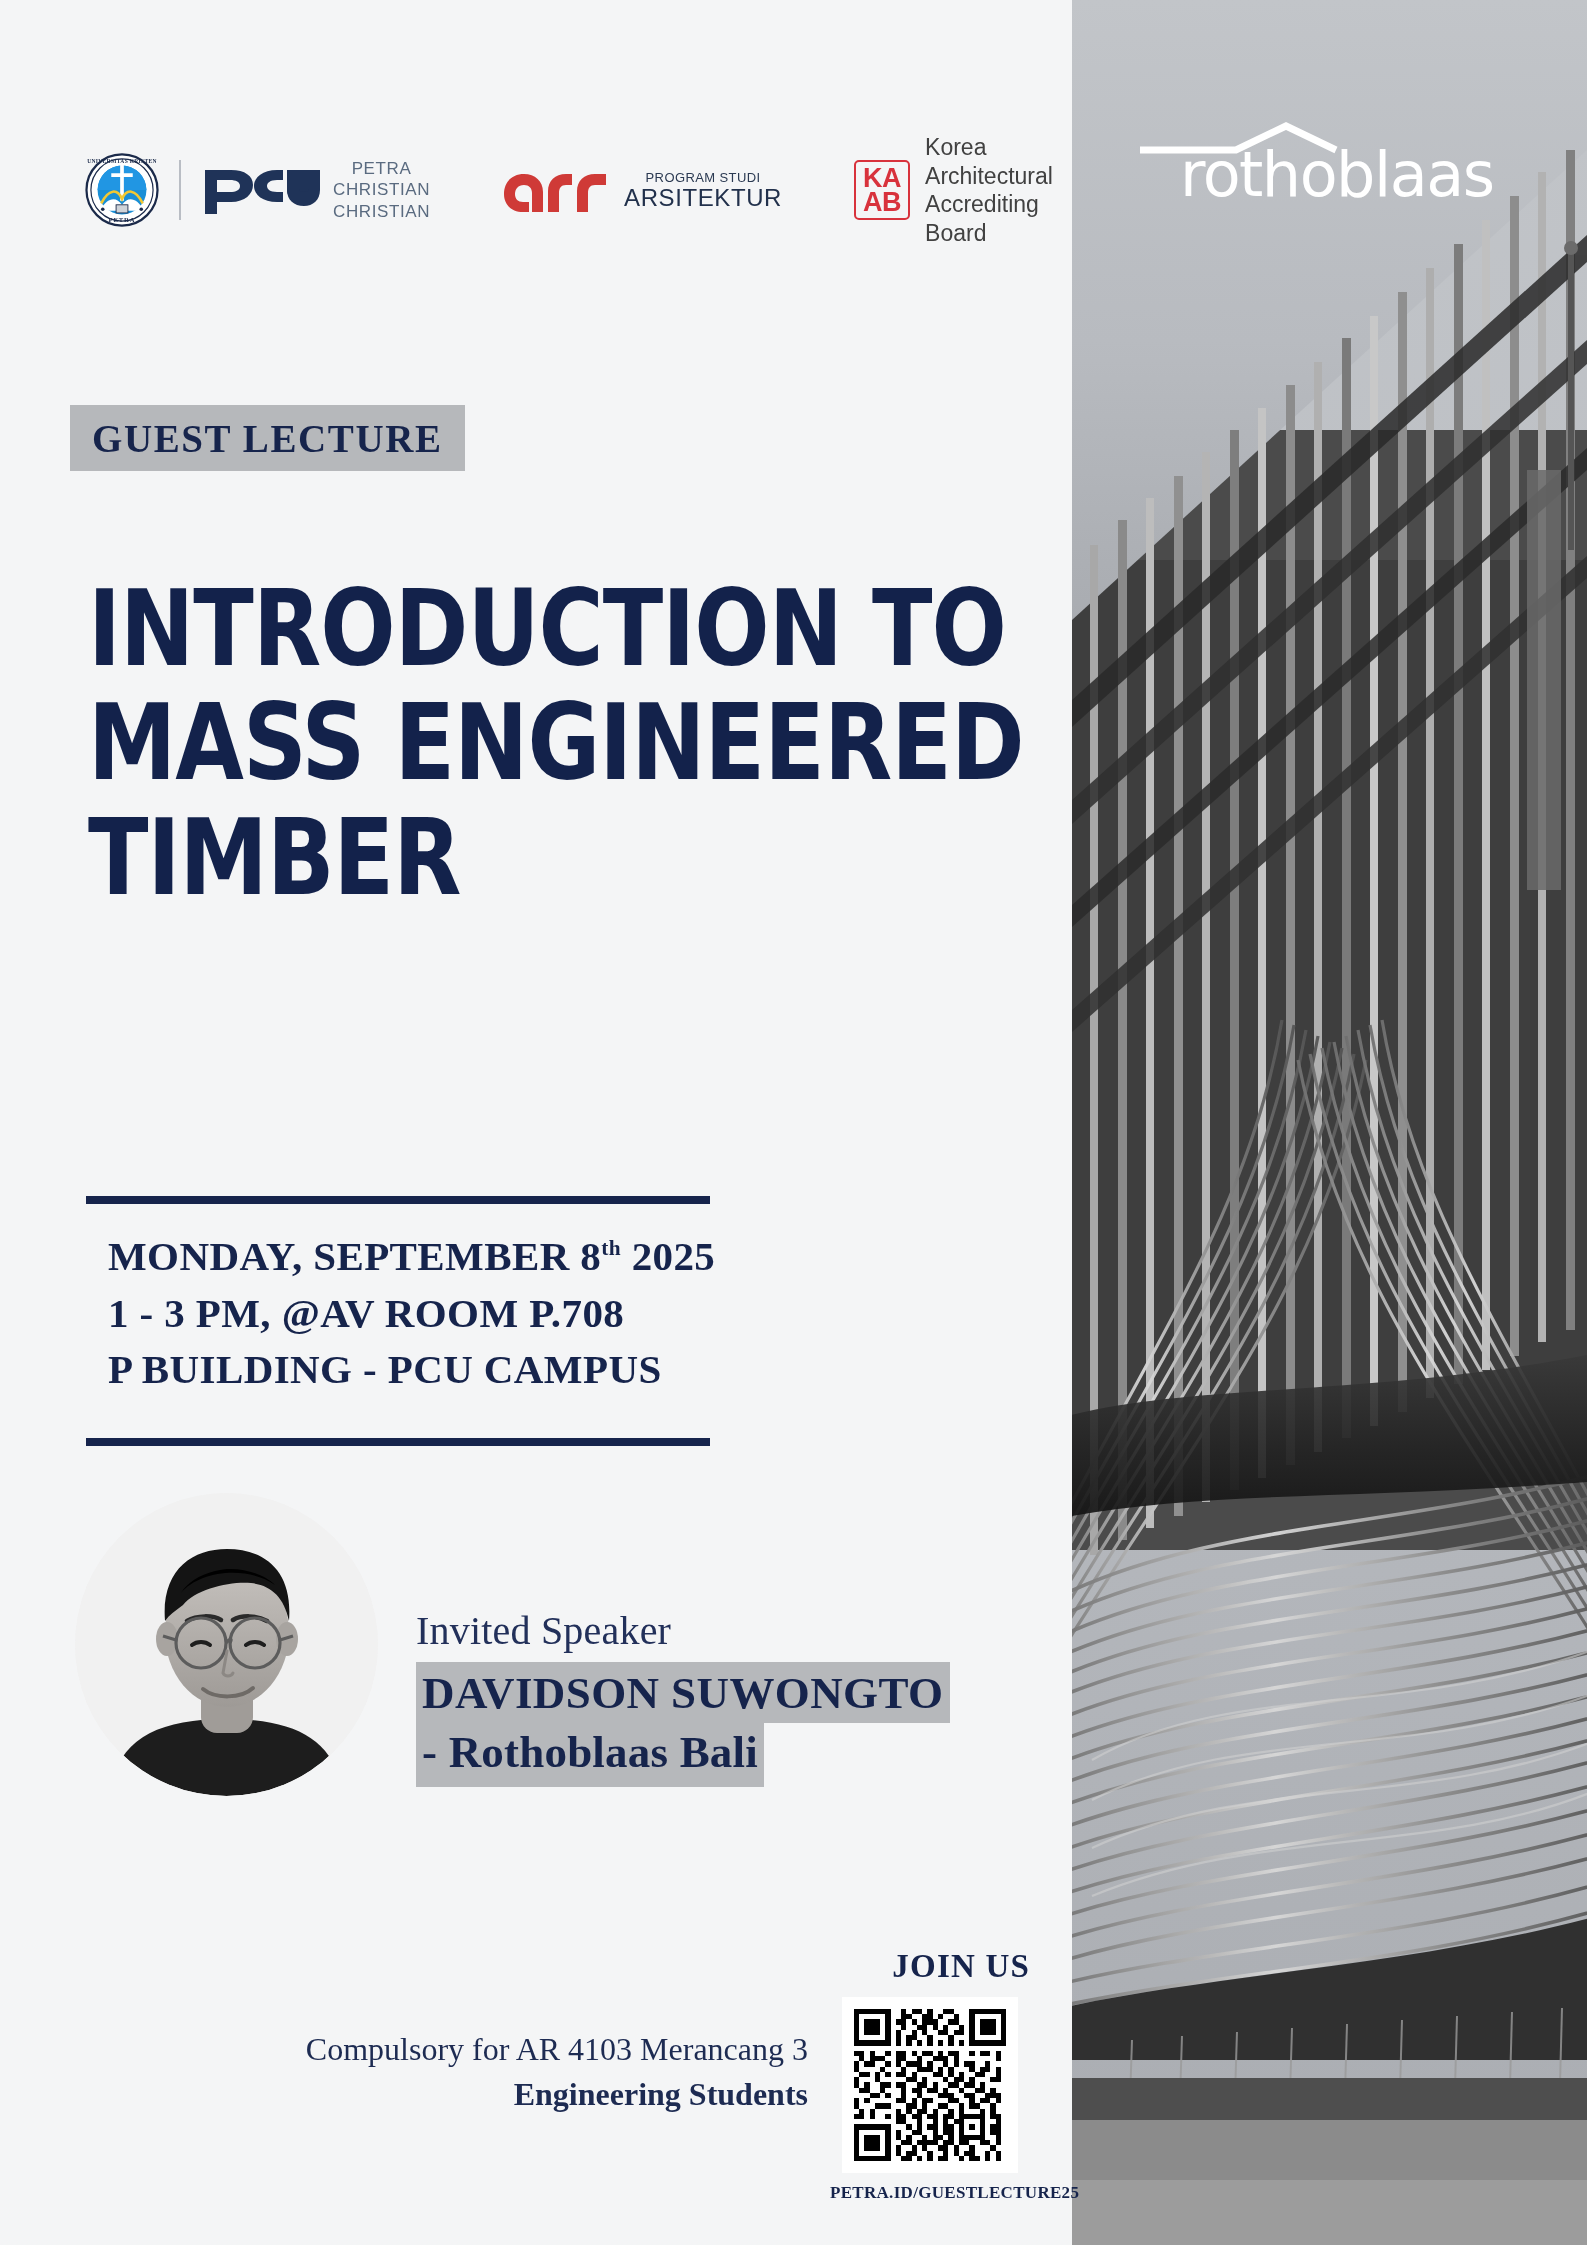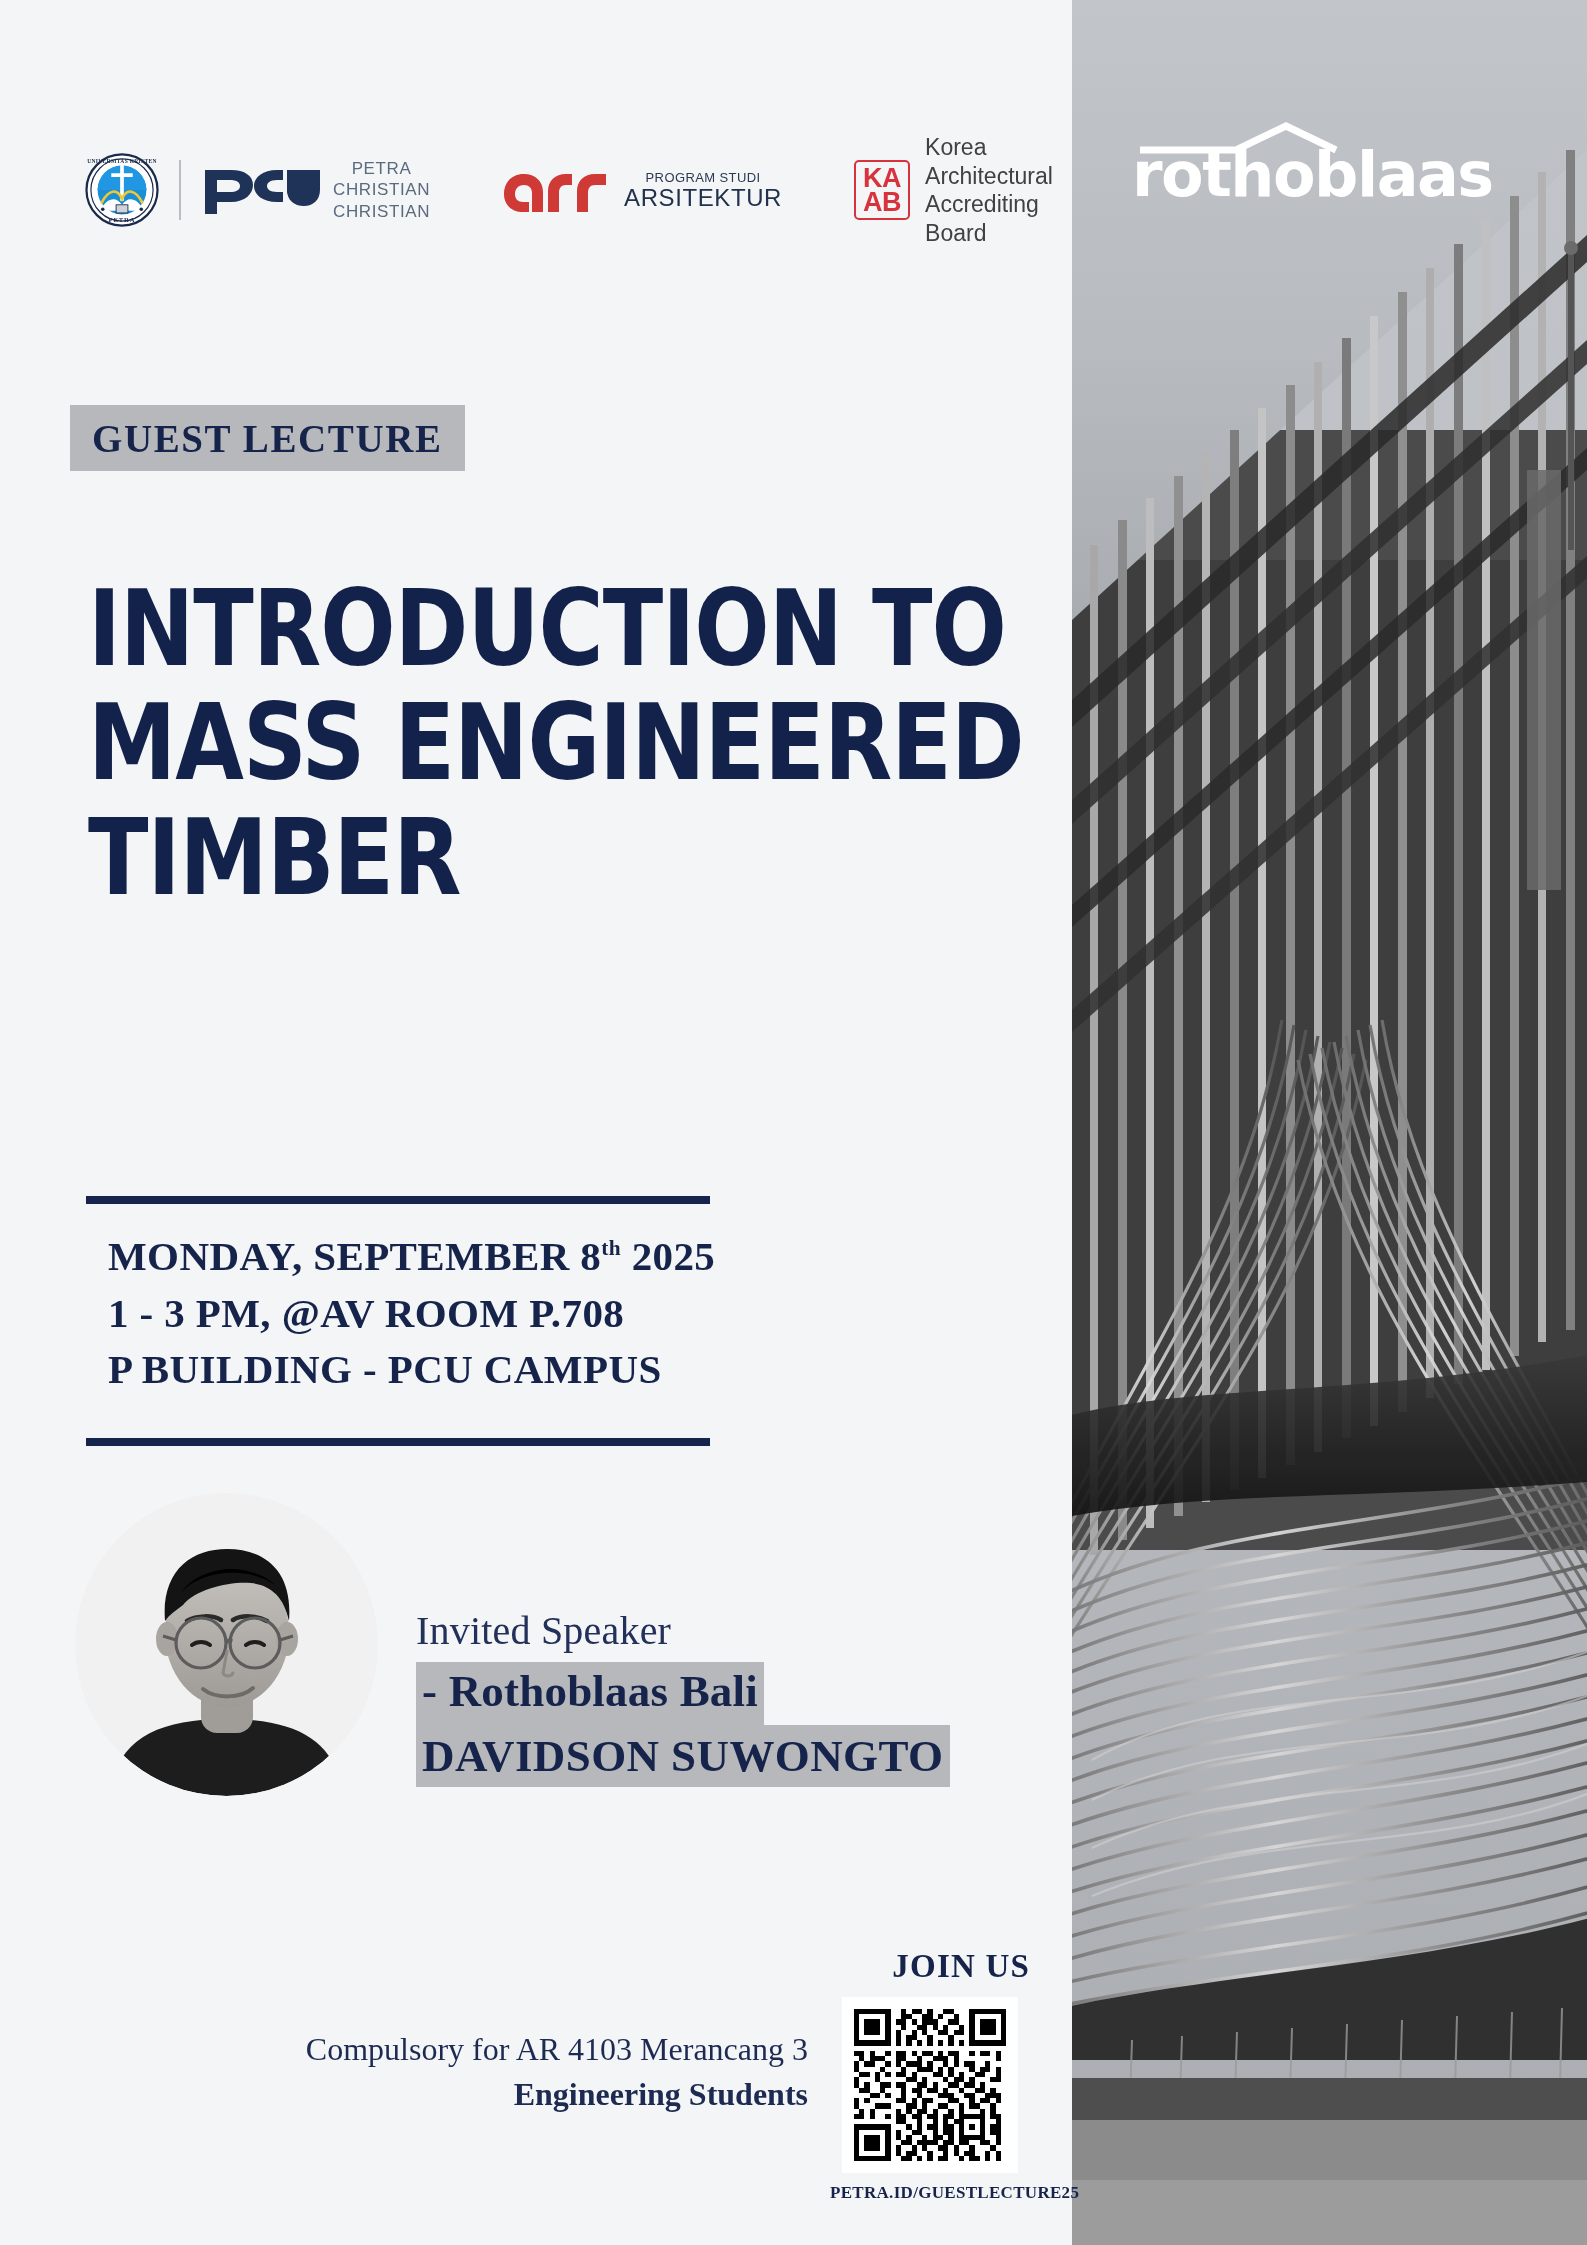--- a/index.html
+++ b/index.html
@@ -36,26 +36,27 @@
     position: absolute;
     top: 120px;
     left: 1132px;
     width: 300px;
     z-index: 6;
     pointer-events: none;
   }
   .roth-mark { display:block; width: 290px; height: 36px; margin-left: 4px; }
   .roth-word {
     font-family: "DejaVu Sans", sans-serif;
-    font-weight: 700;
+    font-weight: 400;
     font-size: 62px;
     line-height: 0.82;
     letter-spacing: -1.5px;
     color: #ffffff;
     margin-top: -6px;
+    margin-left: 48px;
   }
 
   
   .left {
     position: absolute;
     top: 0;
     left: 0;
     width: 1072px;
     height: 2245px;
   }
@@ -556,22 +557,22 @@
           <path d="M152,158 L148,180 C150,184 156,184 158,180" stroke="#8c8884" stroke-width="3" fill="none" stroke-linecap="round"></path>
 
           <path d="M128,196 C140,206 166,206 178,195" stroke="#6e6a66" stroke-width="4" fill="none" stroke-linecap="round"></path>
         </g>
       </svg>
     </div>
 
     <div class="speaker">
       <div class="speaker-label">Invited Speaker</div>
       <div class="speaker-lines">
+        <div><span class="speaker-name">DAVIDSON SUWONGTO</span></div>
         <div><span class="speaker-org">- Rothoblaas Bali</span></div>
-        <div><span class="speaker-name">DAVIDSON SUWONGTO</span></div>
       </div>
     </div>
 
     <div class="footer-note">
       <div class="l1">Compulsory for AR 4103 Merancang 3</div>
       <div class="l3">Engineering Students</div>
     </div>
 
     <div class="joinus-block">
       <div class="joinus-title">JOIN US</div>

